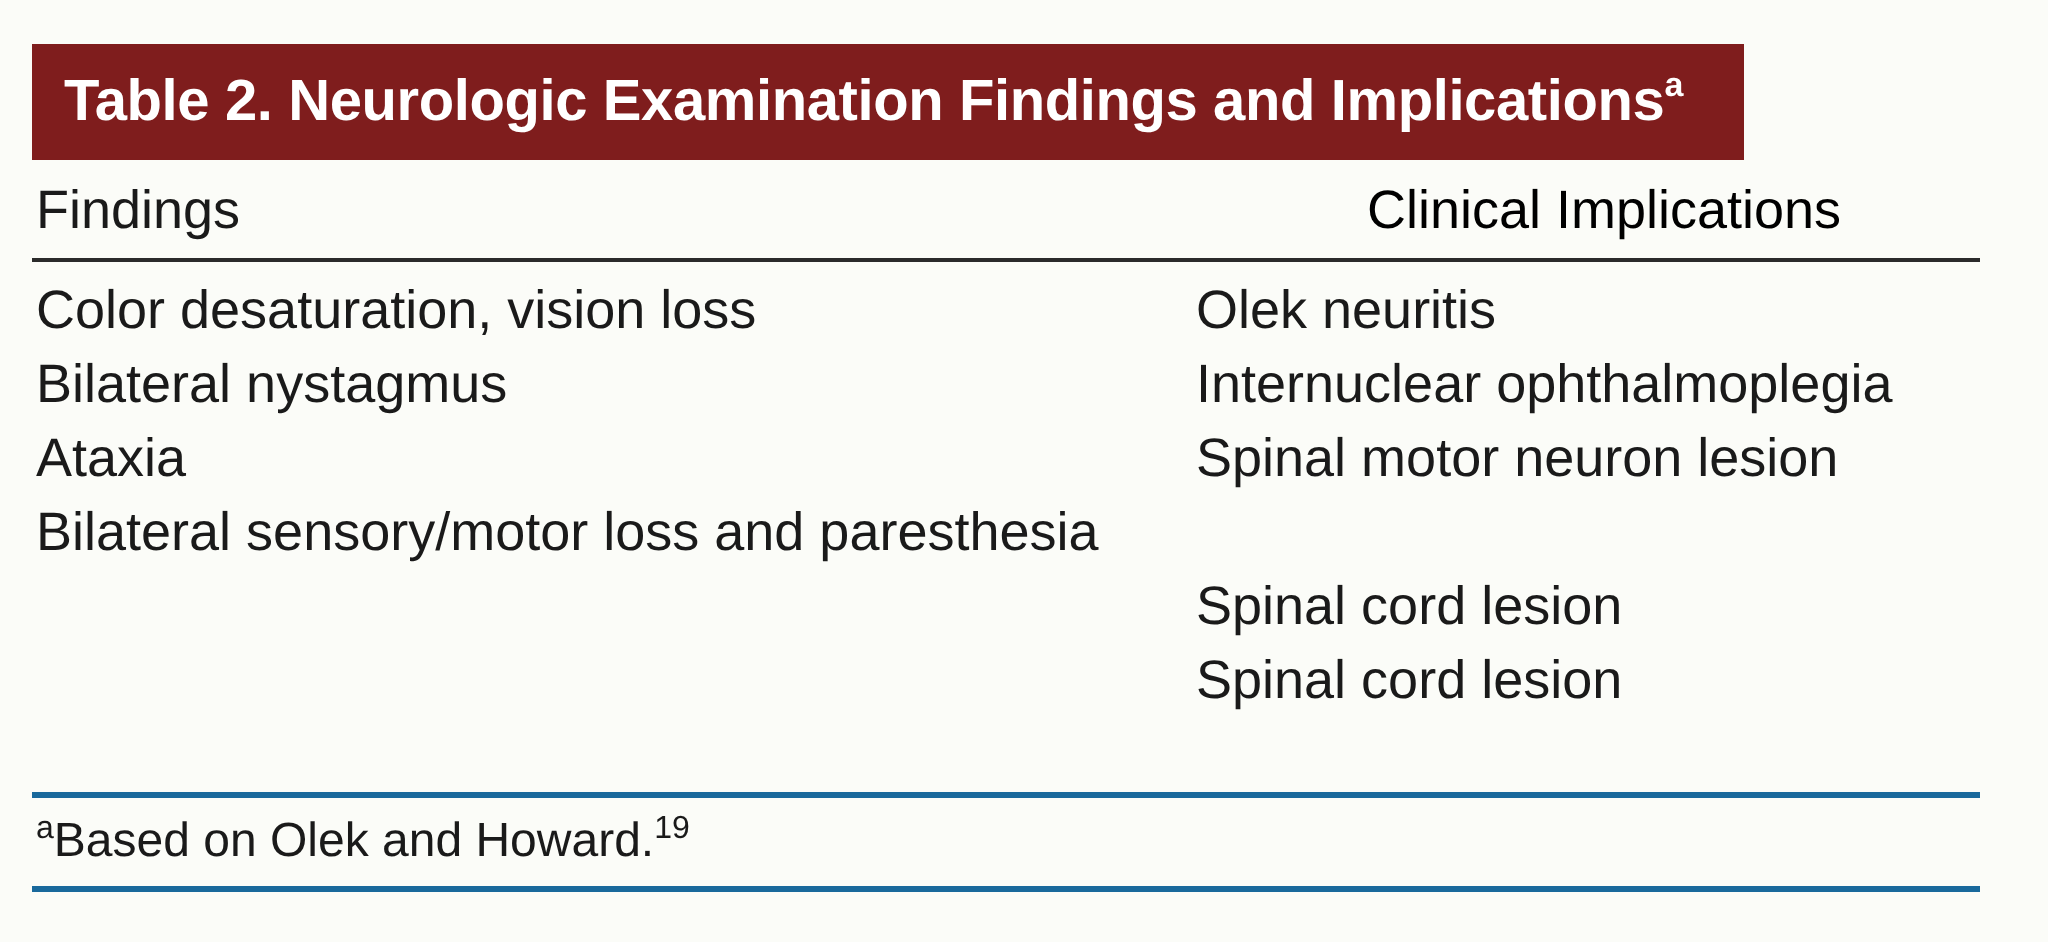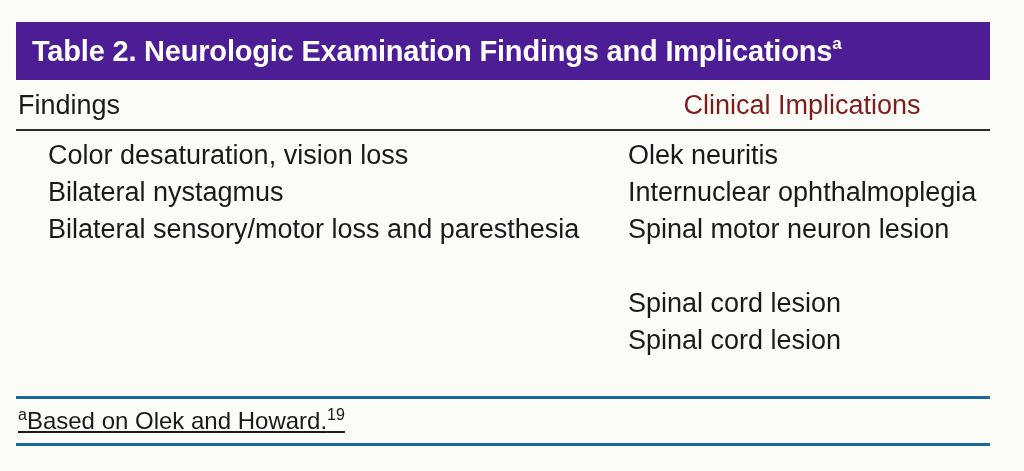--- a/index.html
+++ b/index.html
@@ -20,23 +20,23 @@
     width: 1024px;
     height: 471px;
     box-sizing: border-box;
   }
 
   
   .title-bar {
     position: absolute;
     left: 16px;
     top: 22px;
-    width: 974px;
+    width: 856px;
     height: 58px;
-    background: #4c1d95;
+    background: #7f1d1d;
     box-sizing: border-box;
     display: flex;
     align-items: center;
   }
   .title-text {
     color: #ffffff;
     font-size: 29px;
     font-weight: bold;
     letter-spacing: -0.2px;
     padding-left: 16px;
@@ -66,21 +66,21 @@
     font-size: 27px;
     line-height: 34px;
     color: #1a1a1a;
     padding-left: 2px;
     box-sizing: border-box;
   }
   .col-head-right {
     width: 426px;
     font-size: 27px;
     line-height: 34px;
-    color: #7f1d1d;
+    color: #000000;
     text-align: center;
     box-sizing: border-box;
     padding-right: 18px;
   }
 
   
   .rule-dark {
     position: absolute;
     left: 16px;
     width: 974px;
@@ -116,37 +116,35 @@
     box-sizing: border-box;
     padding-left: 0px;
   }
   .cell {
     font-size: 27px;
     line-height: 37px;
     color: #1a1a1a;
     white-space: pre-line;
     padding-left: 0;
     text-indent: 0;
-    margin-left: 30px;
   }
   .cell.hanging {
     padding-left: 36px;
     text-indent: -36px;
   }
 
   
   .footnote {
     position: absolute;
     left: 18px;
     top: 404px;
     font-size: 24px;
     line-height: 34px;
     color: #1a1a1a;
     white-space: nowrap;
-    text-decoration: underline;
   }
   .fn-sup {
     font-size: 16px;
     vertical-align: super;
     line-height: 0;
   }
   .fn-ref {
     font-size: 16px;
     vertical-align: super;
     line-height: 0;
@@ -165,20 +163,21 @@
     <div class="col-head-left">Findings</div>
     <div class="col-head-right">Clinical Implications</div>
   </div>
 
   <div class="rule-dark rule-head"></div>
 
   <div class="body-area">
     <div class="col-left">
       <div class="cell">Color desaturation, vision loss</div>
       <div class="cell">Bilateral nystagmus</div>
+      <div class="cell">Ataxia</div>
       <div class="cell hanging">Bilateral sensory/motor loss and paresthesia</div>
     </div>
     <div class="col-right">
       <div class="cell">Olek neuritis</div>
       <div class="cell">Internuclear ophthalmoplegia</div>
       <div class="cell">Spinal motor neuron lesion</div>
       <div class="cell" style="margin-top:37px">Spinal cord lesion</div>
       <div class="cell">Spinal cord lesion</div>
     </div>
   </div>

